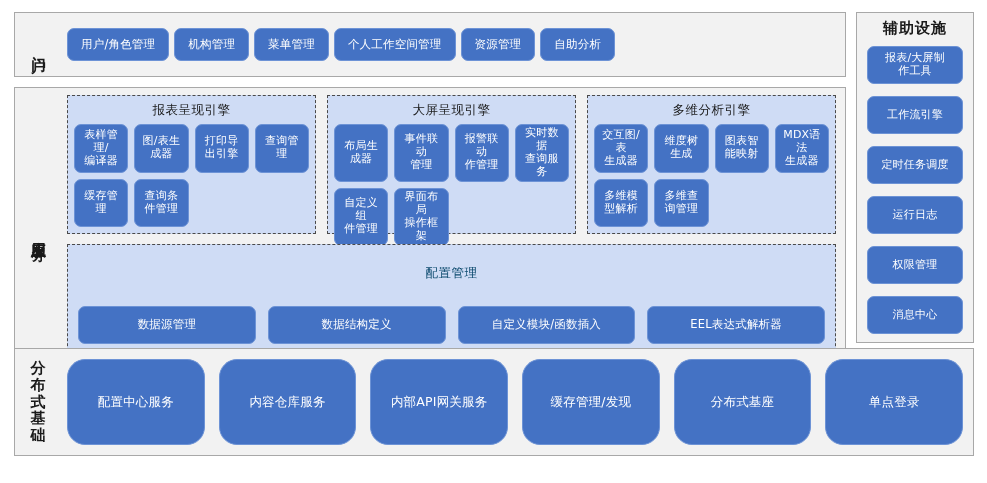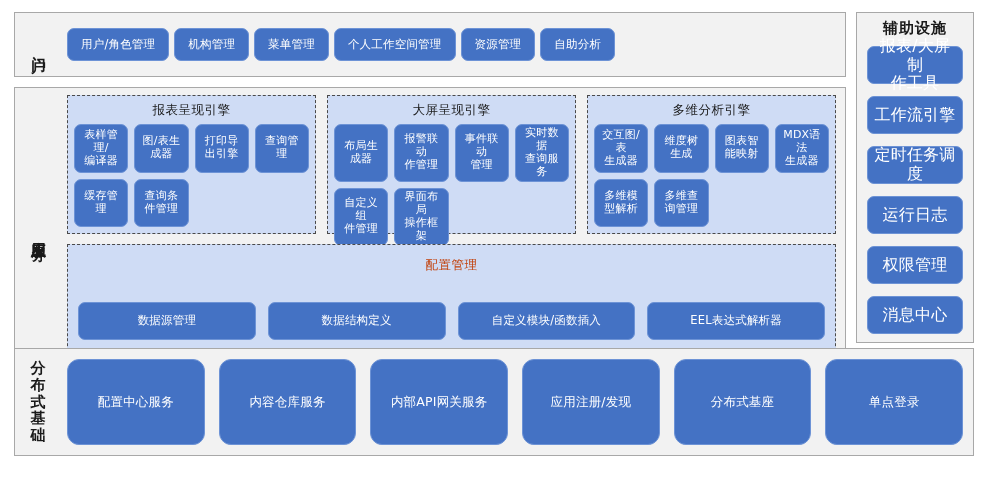--- a/index.html
+++ b/index.html
@@ -73,21 +73,21 @@
   #aux{left:856px;top:12px;width:118px;height:331px;padding-left:44px;}
   #aux .aux-title{
     position:absolute;left:0;right:0;top:6px;
     text-align:center;font-weight:bold;font-size:15px;color:#1a1a1a;
     letter-spacing:1px;
   }
   #aux .aux-list{
     position:absolute;left:10px;right:10px;top:33px;bottom:8px;
     display:flex;flex-direction:column;justify-content:space-between;
   }
-  #aux .btn{height:38px;font-size:16px;}
+  #aux .btn{height:38px;font-size:11px;}
 
   
   #appsvc{left:14px;top:87px;width:832px;height:292px;}
   #appsvc .inner{position:absolute;left:52px;right:9px;top:7px;bottom:7px;}
 
   .engines{
     position:absolute;left:0;right:0;top:0;height:139px;
     display:flex;gap:11px;
   }
   .engine{
@@ -117,36 +117,36 @@
 
   .config{
     position:absolute;left:0;right:0;top:149px;bottom:0;
     background:#cfdcf5;
     border:1px dashed #4a4a4a;
     box-sizing:border-box;
     padding:4px 10px 8px 10px;
     display:flex;flex-direction:column;
   }
   .config .ctitle{
-    text-align:center;font-size:12.5px;color:#c2410c;
-    margin:8px 0 6px 0;letter-spacing:0.5px;
+    text-align:center;font-size:12.5px;color:#0c4a6e;
+    margin:16px 0 6px 0;letter-spacing:0.5px;
   }
   .config .crow{
     flex:1 1 auto;display:flex;align-items:stretch;
     gap:12px;
   }
   .config .btn{flex:1 1 0;font-size:11.5px;max-height:38px;align-self:center;height:38px;}
 
   
   #dist{left:14px;top:348px;width:960px;height:108px;}
   #dist .row{
     position:absolute;left:52px;right:10px;top:10px;bottom:10px;
     display:flex;align-items:stretch;gap:14px;
   }
-  #dist .btn{flex:1 1 0;font-size:12.5px;border-radius:12px;}
+  #dist .btn{flex:1 1 0;font-size:12.5px;border-radius:18px;}
 </style>
 </head>
 <body>
 
 <div class="canvas">
 
   <div class="shell" id="portal">
     <div class="side-label">
       <span class="vtext">门户</span>
     </div>
@@ -196,24 +196,24 @@
             <div class="btn">查询条
 件管理</div>
           </div>
         </div>
 
         <div class="engine">
           <div class="etitle">大屏呈现引擎</div>
           <div class="egrid">
             <div class="btn">布局生
 成器</div>
+            <div class="btn">事件联动
+管理</div>
             <div class="btn">报警联动
 作管理</div>
-            <div class="btn">事件联动
-管理</div>
             <div class="btn">实时数据
 查询服务</div>
             <div class="btn">自定义组
 件管理</div>
             <div class="btn">界面布局
 操作框架</div>
           </div>
         </div>
 
         <div class="engine">
@@ -250,19 +250,19 @@
   </div>
 
   <div class="shell" id="dist">
     <div class="side-label two-col">
       <span class="vtext">分布式基础</span>
     </div>
     <div class="row">
       <div class="btn">配置中心服务</div>
       <div class="btn">内容仓库服务</div>
       <div class="btn">内部API网关服务</div>
-      <div class="btn">应用注册/发现</div>
+      <div class="btn">缓存管理/发现</div>
       <div class="btn">分布式基座</div>
       <div class="btn">单点登录</div>
     </div>
   </div>
 
 </div>
 
 </body></html>

